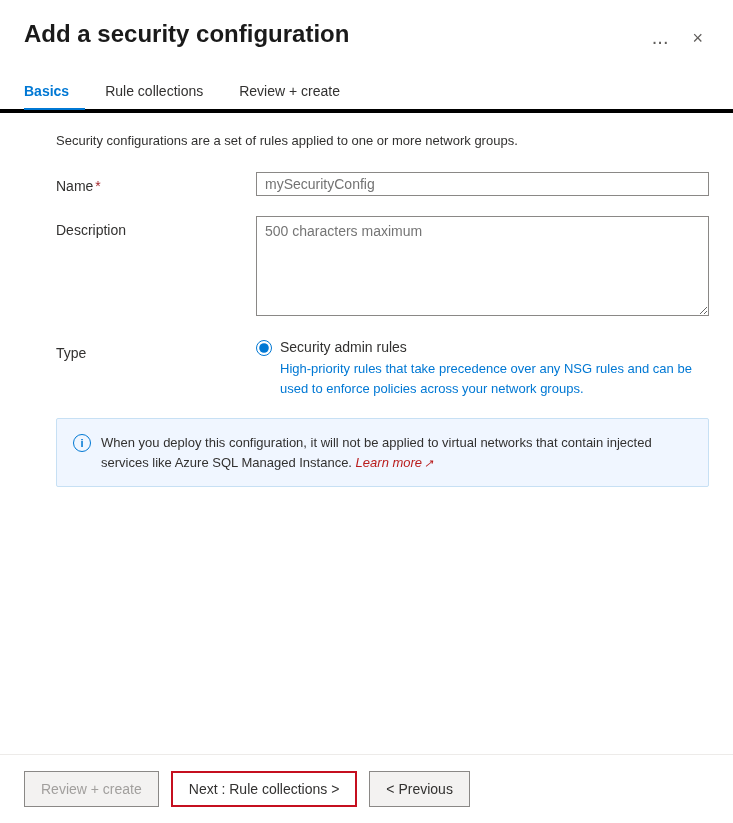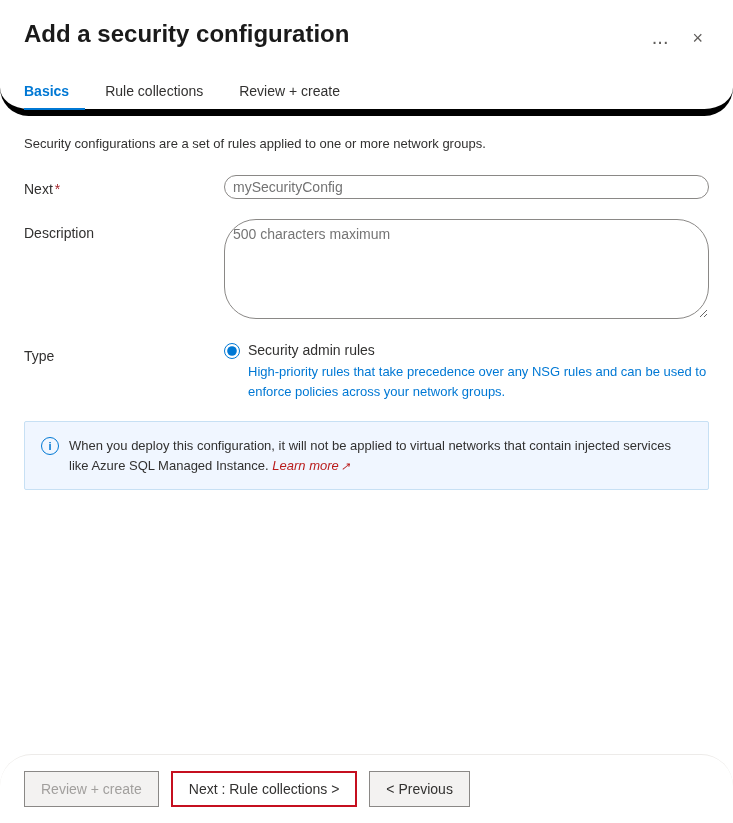--- a/index.html
+++ b/index.html
@@ -1,15 +1,15 @@
 <!DOCTYPE html>
 <html><head>
   <meta charset="utf-8">
   <style>
-    * { box-sizing: border-box; margin: 0; padding: 0; border-radius: 32px; }
+    * { box-sizing: border-box; margin: 0; padding: 0; }
     body {
       font-family: 'Segoe UI', Arial, sans-serif;
       font-size: 14px;
       color: #323130;
       background: #fff;
       width: 733px;
       min-height: 823px;
     }
     .dialog {
       width: 733px;
@@ -55,21 +55,21 @@
       color: #e07000;
       font-weight: 500;
       padding: 2px 0 0 0;
       text-transform: uppercase;
       letter-spacing: 0.5px;
     }
     .tabs {
       display: flex;
       gap: 0;
       padding: 16px 28px 0 24px;
-      border-bottom: 7px solid #000000;
+      border-bottom: 4px solid #000000;
       margin-top: 8px;
     }
     .tab {
       padding: 8px 16px 10px 4px;
       cursor: pointer;
       font-size: 14px;
       color: #323130;
       position: relative;
       margin-right: 16px;
       white-space: nowrap;
@@ -87,20 +87,21 @@
       bottom: -1px;
       left: 0;
       right: 0;
       height: 2px;
       background: #0078d4;
     }
     .dialog-content {
       flex: 1;
       padding: 20px 24px;
       overflow-y: auto;
+      margin-left: 32px;
     }
     .description-text {
       font-size: 13px;
       color: #323130;
       margin-bottom: 24px;
     }
     .form-row {
       display: flex;
       align-items: flex-start;
       margin-bottom: 20px;
@@ -262,21 +263,21 @@
     <div class="tab">
       <span>Review + create</span>
     </div>
   </div>
 
   <div class="dialog-content">
     <div class="description-text">Security configurations are a set of rules applied to one or more network groups.</div>
 
     <div class="form-row">
       <div class="form-label">
-        <span>Next</span><span class="required-star">*</span>
+        <span>Name</span><span class="required-star">*</span>
       </div>
       <div class="form-control">
         <input type="text" class="text-input" value="mySecurityConfig" style="">
       </div>
     </div>
 
     <div class="form-row">
       <div class="form-label">Description</div>
       <div class="form-control">
         <textarea class="textarea-input" placeholder="500 characters maximum" style=""></textarea>

